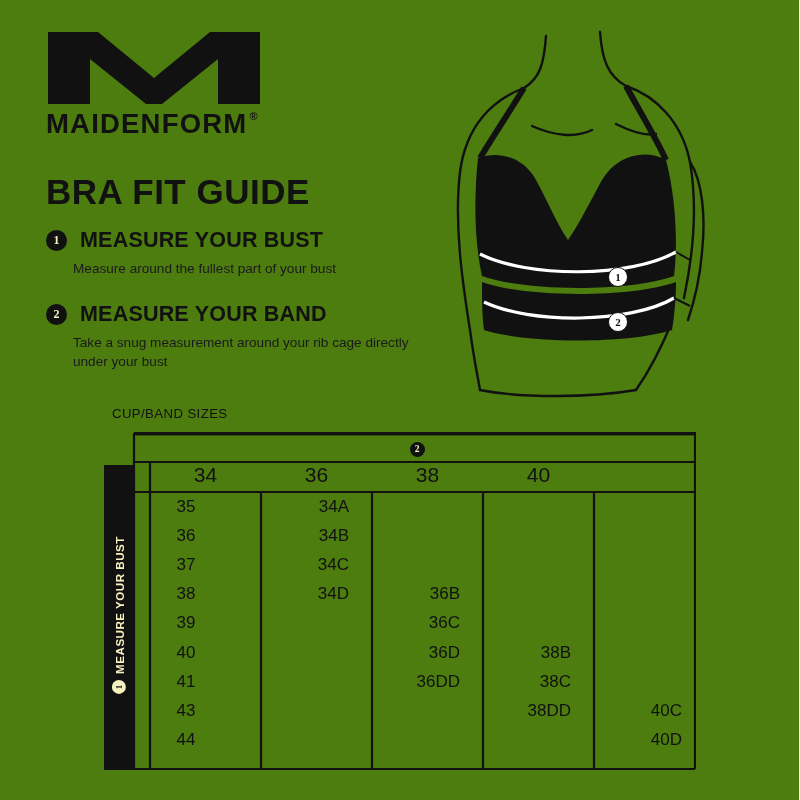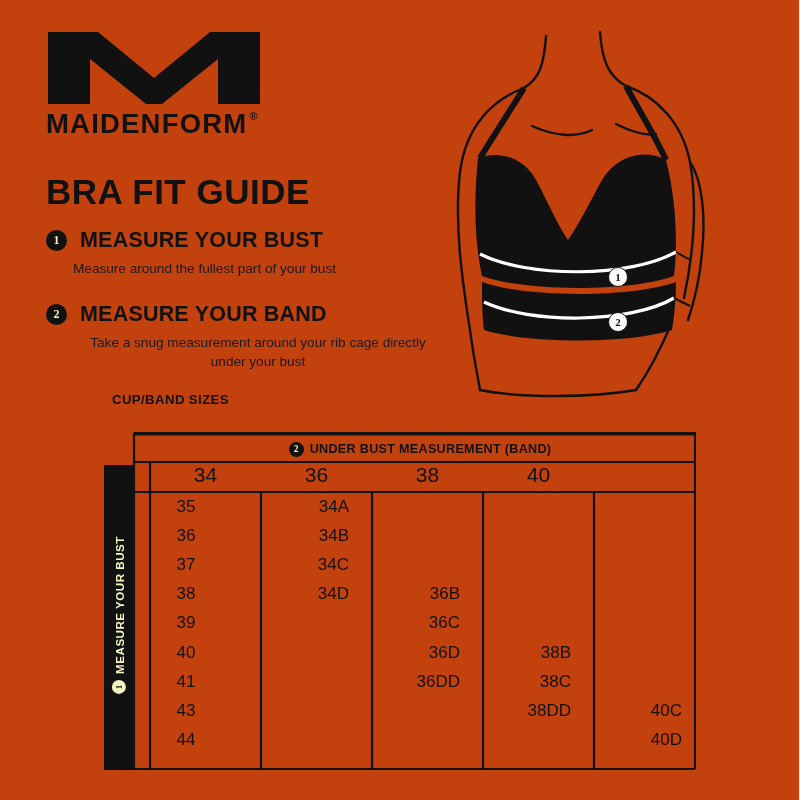--- a/index.html
+++ b/index.html
@@ -10,21 +10,21 @@
     width: 800px; height: 800px;
     background: #f6f3c0;
     font-family: "Liberation Sans", sans-serif;
     color: #111111;
     overflow: hidden;
     position: relative;
   }
   .page {
     position: relative;
     width: 799px; height: 800px;
-    background: #c2410c;
+    background: #4d7c0f;
   }
 
   
   .logo-block {
     position: absolute;
     left: 46px; top: 28px;
     width: 260px;
   }
   .logo-mark {
     width: 218px; height: 78px;
@@ -95,21 +95,21 @@
     color: #111;
   }
   .step-desc {
     margin-top: 7px;
     margin-left: 27px;
     font-size: 13.6px;
     line-height: 1.38;
     color: #1a1a1a;
     max-width: 370px;
   }
-  .step-2 .step-desc { margin-left: 27px; text-align: center; }
+  .step-2 .step-desc { margin-left: 27px; }
 
   
   .illustration {
     position: absolute;
     left: 440px; top: 30px;
     width: 330px; height: 370px;
   }
   .illus-badge {
     position: absolute;
     width: 20px; height: 20px;
@@ -123,23 +123,23 @@
     align-items: center;
     justify-content: center;
     font-family: "Liberation Serif", serif;
   }
   .badge-bust { left: 168px; top: 237px; }
   .badge-band { left: 168px; top: 282px; }
 
   
   .table-label {
     position: absolute;
-    left: 112px; top: 392px;
+    left: 112px; top: 406px;
     font-size: 13.2px;
-    font-weight: bold;
+    font-weight: normal;
     letter-spacing: 0.4px;
     color: #111;
   }
   .chart {
     position: absolute;
     left: 104px; top: 432px;
     width: 592px; height: 338px;
   }
   .chart svg { display: block; }
 
@@ -341,21 +341,20 @@
         <path d="M379 60 L379 337"></path>
         <path d="M490 60 L490 337"></path>
       </g>
 
       <rect x="30" y="1" width="561" height="2.4" fill="#111"></rect>
     </svg>
   </div>
 
   <div class="band-header">
     <span class="hdr-badge">2</span>
-    <span class="hdr-text">UNDER BUST MEASUREMENT (BAND)</span>
   </div>
 
   <div class="bust-sidebar">
     <div class="bust-sidebar-inner">
       <span class="hdr-badge">1</span>
       <span class="hdr-text">MEASURE YOUR BUST</span>
     </div>
   </div>
 
   <div class="band-cols">

